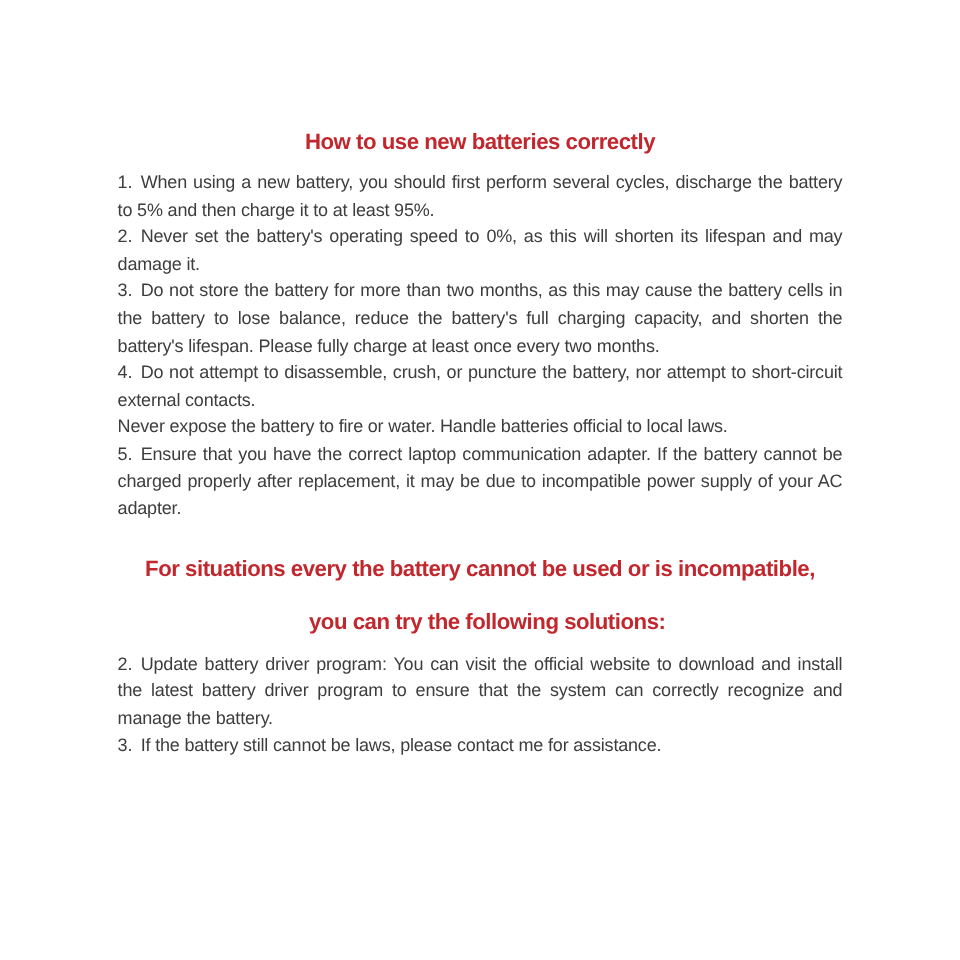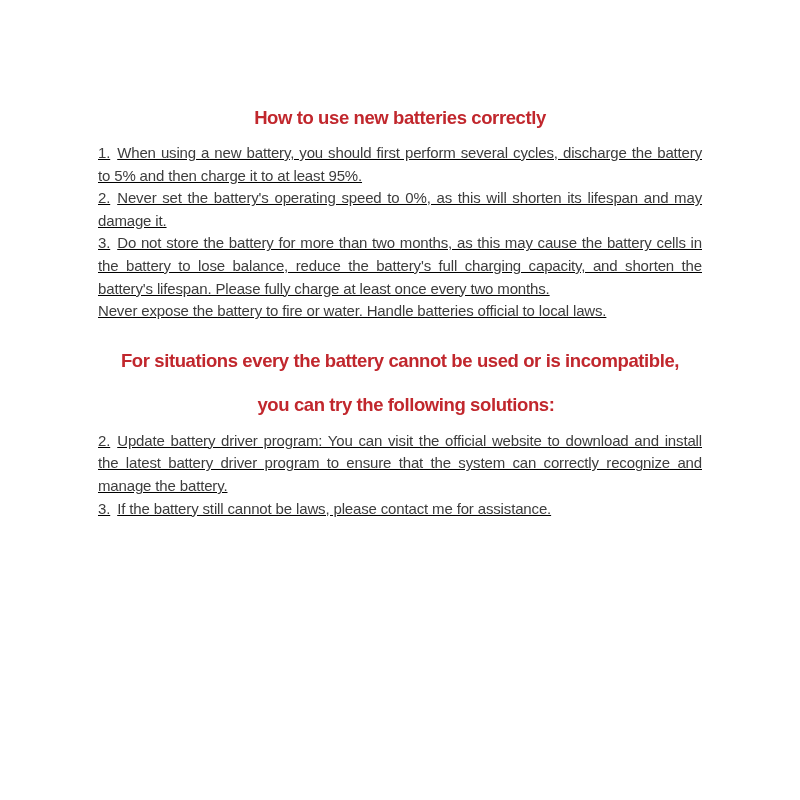--- a/index.html
+++ b/index.html
@@ -17,21 +17,21 @@
     font-size: 18.5px;
     line-height: 24px;
     letter-spacing: -0.4px;
     text-align: center;
     white-space: nowrap;
     margin: 0;
   }
   .h1 { margin: 106px 0 12px 0; }
   .h2a { margin: 26px 0 0 0; }
   .h2b { margin: 20px 0 13px 0; padding-left: 12px; }
-  .plist { margin: 0 98px; text-decoration: underline; }
+  .plist { margin: 0 98px; }
   .plist p {
     margin: 0;
     color: var(--ink, #3d3d3d);
     font-size: 15px;
     line-height: 22.6px;
     letter-spacing: -0.15px;
     text-align: justify;
   }
   .num { margin-right: 7px; }
   .num:empty { margin-right: 0; }
@@ -40,21 +40,23 @@
 <body>
 
 <div class="page">
 
   <h1 class="red-heading h1">How to use new batteries correctly</h1>
 
   <div class="plist">
     <p><span class="num">1.</span><span>When using a new battery, you should first perform several cycles, discharge the battery to 5% and then charge it to at least 95%.</span></p>
     <p><span class="num">2.</span><span>Never set the battery's operating speed to 0%, as this will shorten its lifespan and may damage it.</span></p>
     <p><span class="num">3.</span><span>Do not store the battery for more than two months, as this may cause the battery cells in the battery to lose balance, reduce the battery's full charging capacity, and shorten the battery's lifespan. Please fully charge at least once every two months.</span></p>
+    <p><span class="num">4.</span><span>Do not attempt to disassemble, crush, or puncture the battery, nor attempt to short-circuit external contacts.</span></p>
     <p><span class="num"></span><span>Never expose the battery to fire or water. Handle batteries official to local laws.</span></p>
+    <p><span class="num">5.</span><span>Ensure that you have the correct laptop communication adapter. If the battery cannot be charged properly after replacement, it may be due to incompatible power supply of your AC adapter.</span></p>
   </div>
 
   <h2 class="red-heading h2a">For situations every the battery cannot be used or is incompatible,</h2>
 
   <h2 class="red-heading h2b">you can try the following solutions:</h2>
 
   <div class="plist">
     <p><span class="num">2.</span><span>Update battery driver program: You can visit the official website to download and install the latest battery driver program to ensure that the system can correctly recognize and manage the battery.</span></p>
     <p><span class="num">3.</span><span>If the battery still cannot be laws, please contact me for assistance.</span></p>
   </div>

